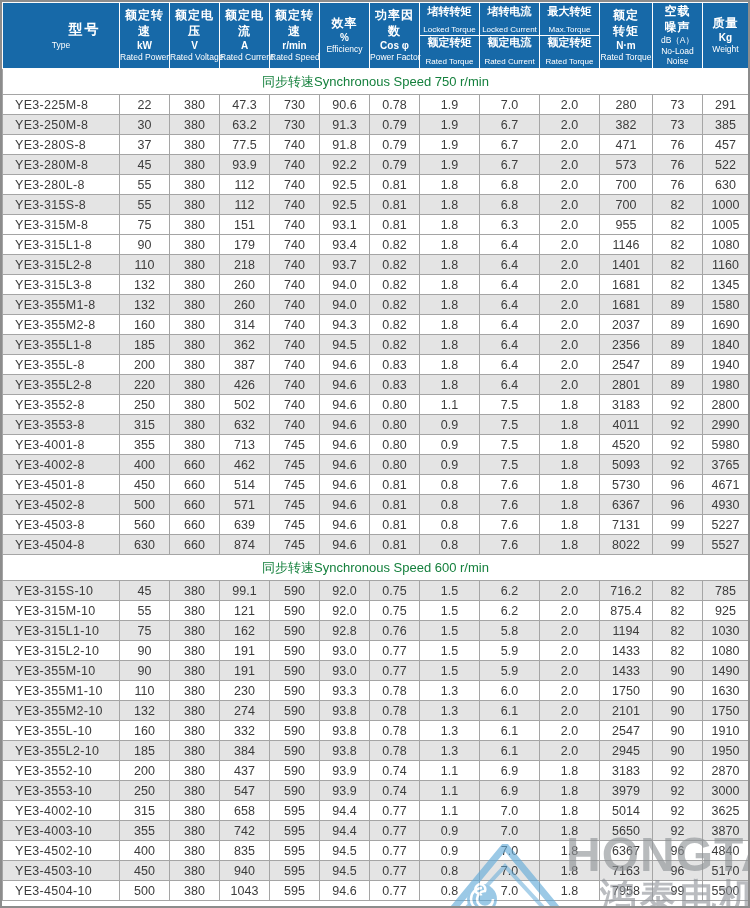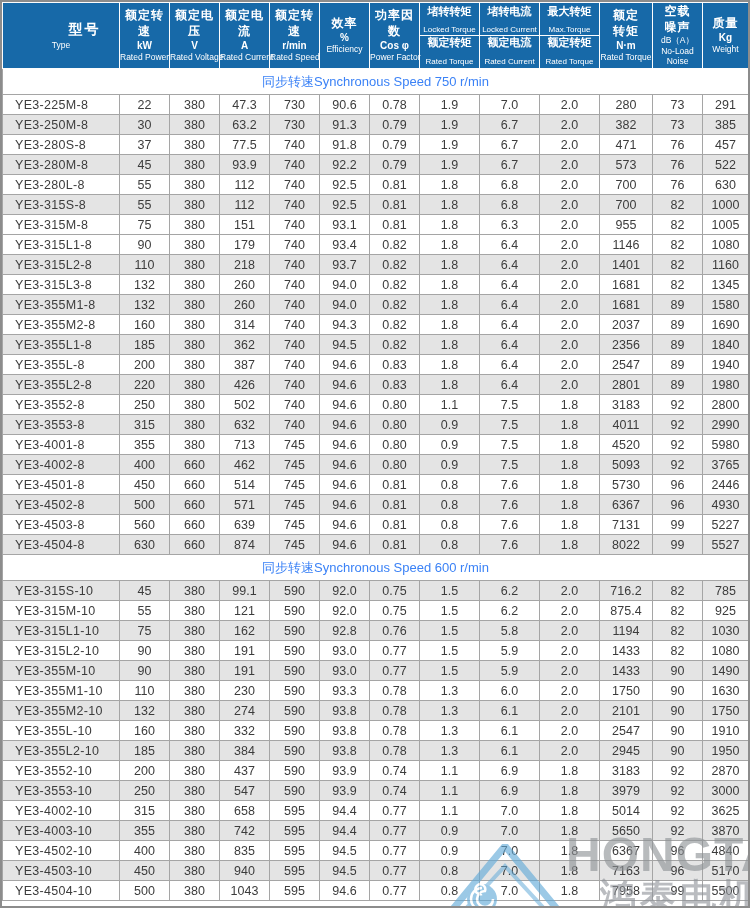--- a/index.html
+++ b/index.html
@@ -60,21 +60,21 @@
   tbody tr.shade td { background: #e4e4e4; }
   tbody td.type-cell {
     text-align: left;
     padding-left: 12px;
     letter-spacing: 0.3px;
     margin-top: 20px;
   }
   tbody tr.section-row td {
     height: 26px;
     font-size: 13px;
-    color: #3b82f6;
+    color: #15803d;
     background: #fff;
     border-left: 1px solid #a5a5a5;
     border-right: 1px solid #a5a5a5;
     margin-top: 32px;
   }
 
   
   .watermark {
     position: absolute;
     left: 428px;
@@ -505,21 +505,21 @@
           <td>660</td>
           <td>514</td>
           <td>745</td>
           <td>94.6</td>
           <td>0.81</td>
           <td>0.8</td>
           <td>7.6</td>
           <td>1.8</td>
           <td>5730</td>
           <td>96</td>
-          <td>2446</td>
+          <td>4671</td>
         </tr>
         <tr class="data-row shade">
           <td class="type-cell">YE3-4502-8</td>
           <td>500</td>
           <td>660</td>
           <td>571</td>
           <td>745</td>
           <td>94.6</td>
           <td>0.81</td>
           <td>0.8</td>

